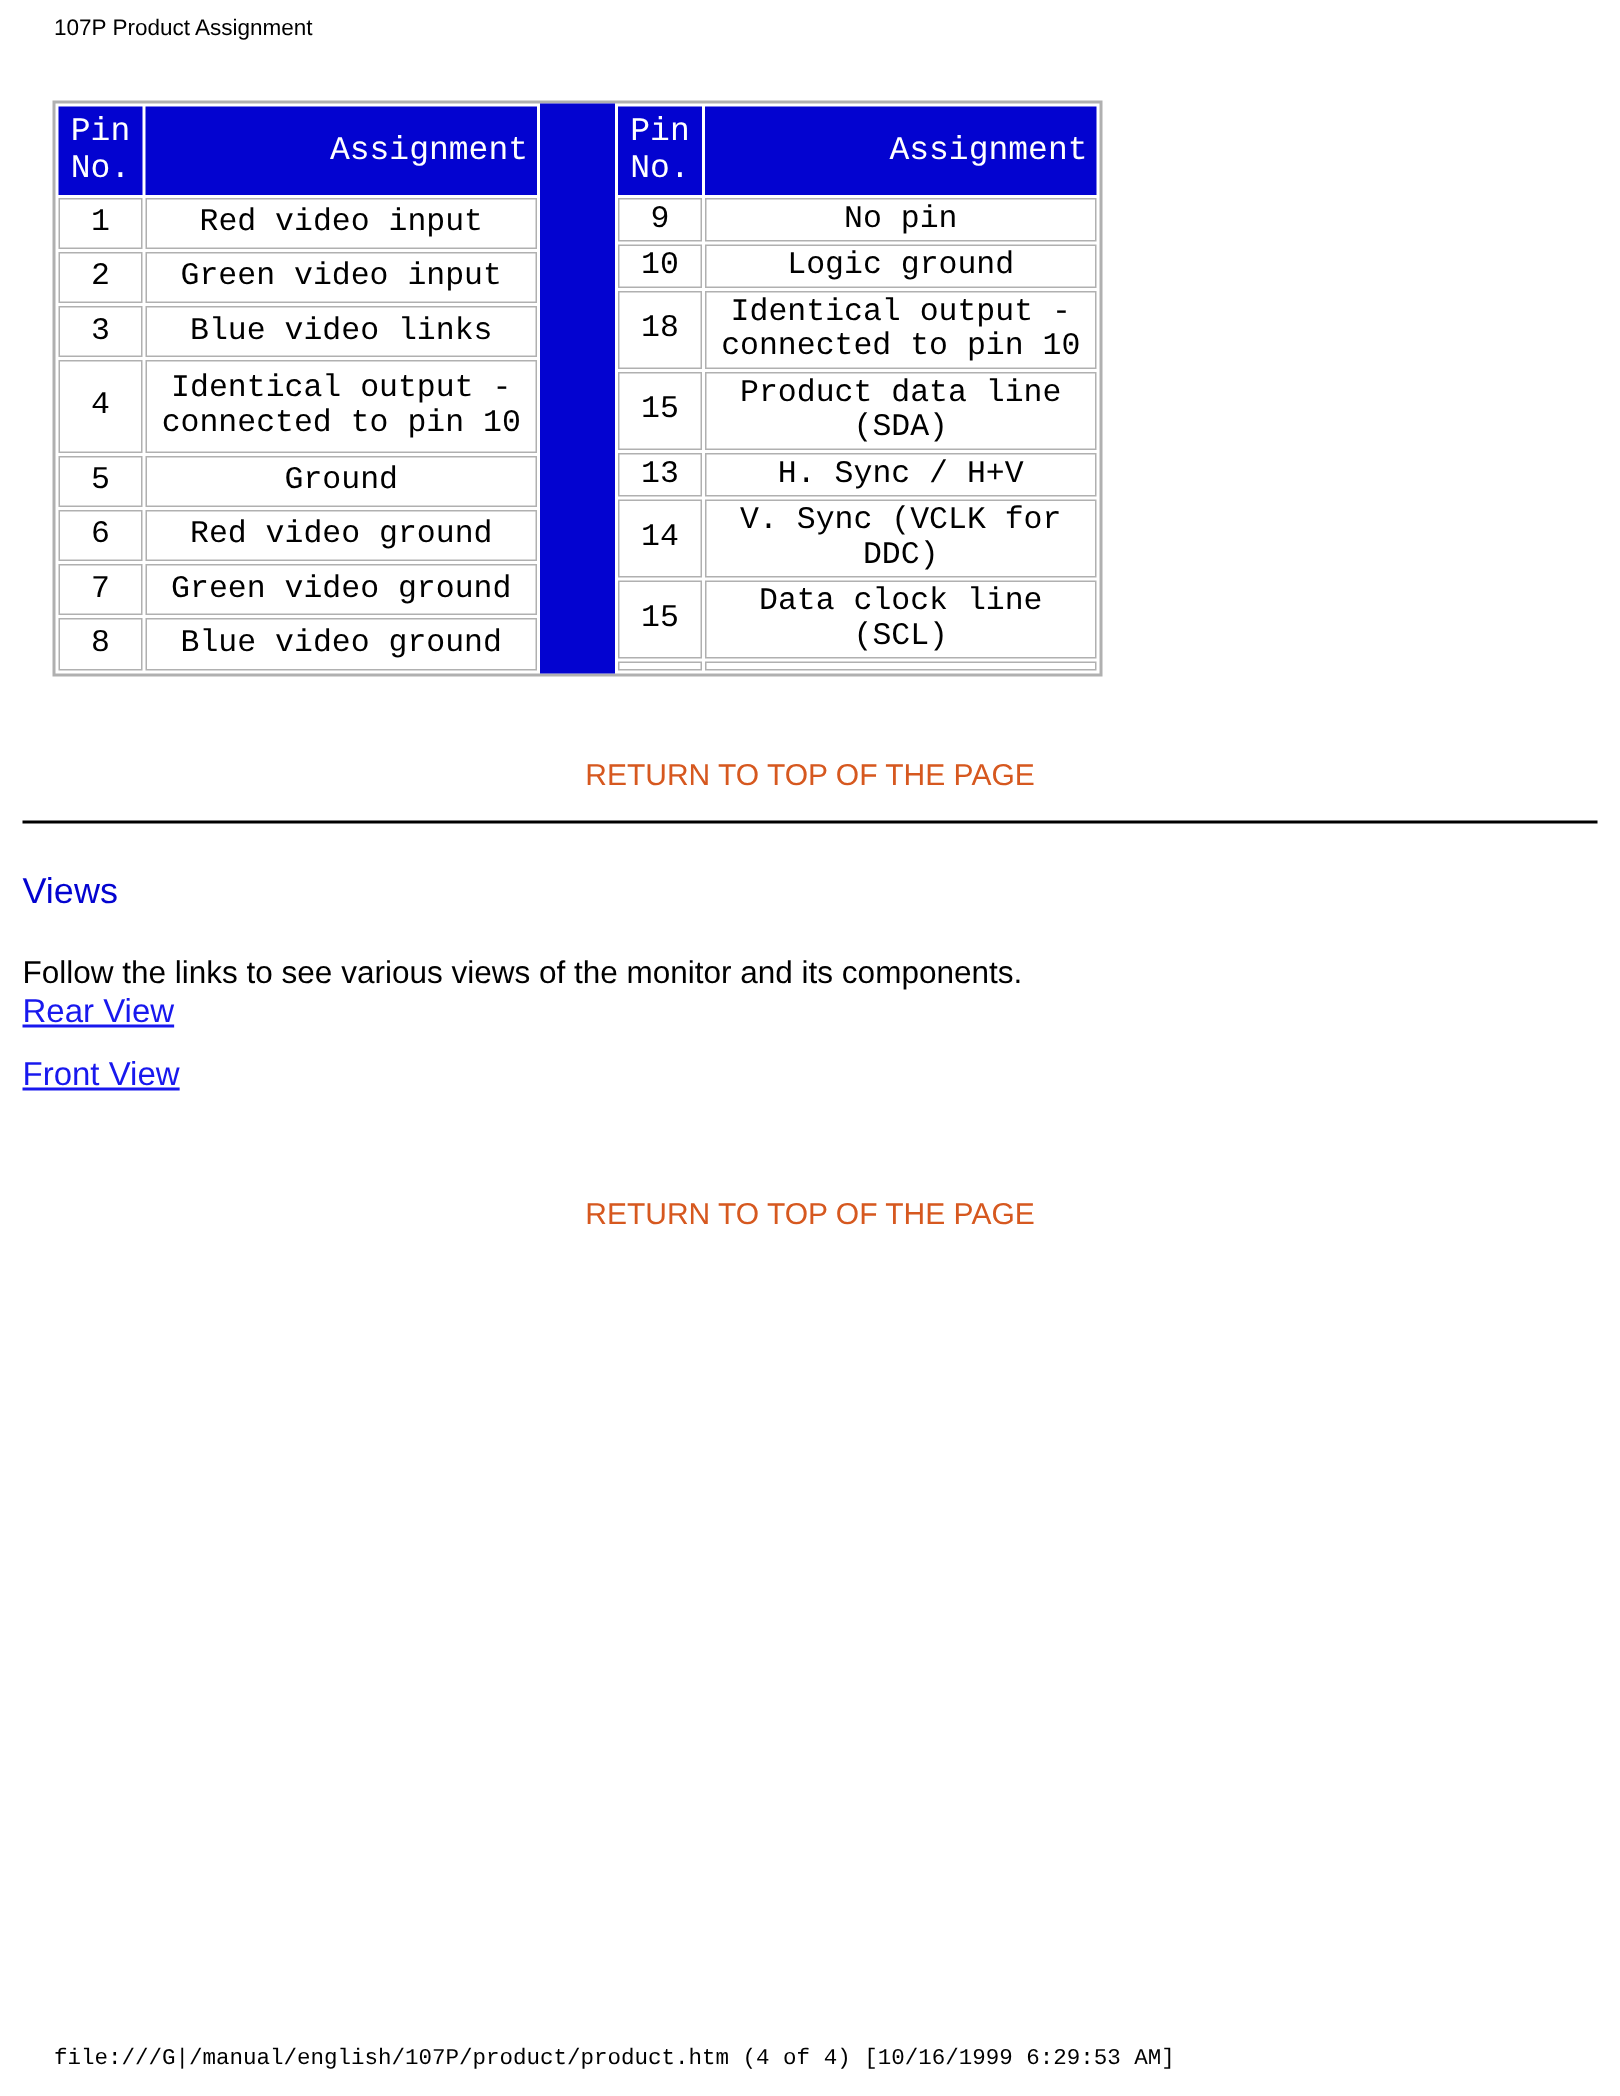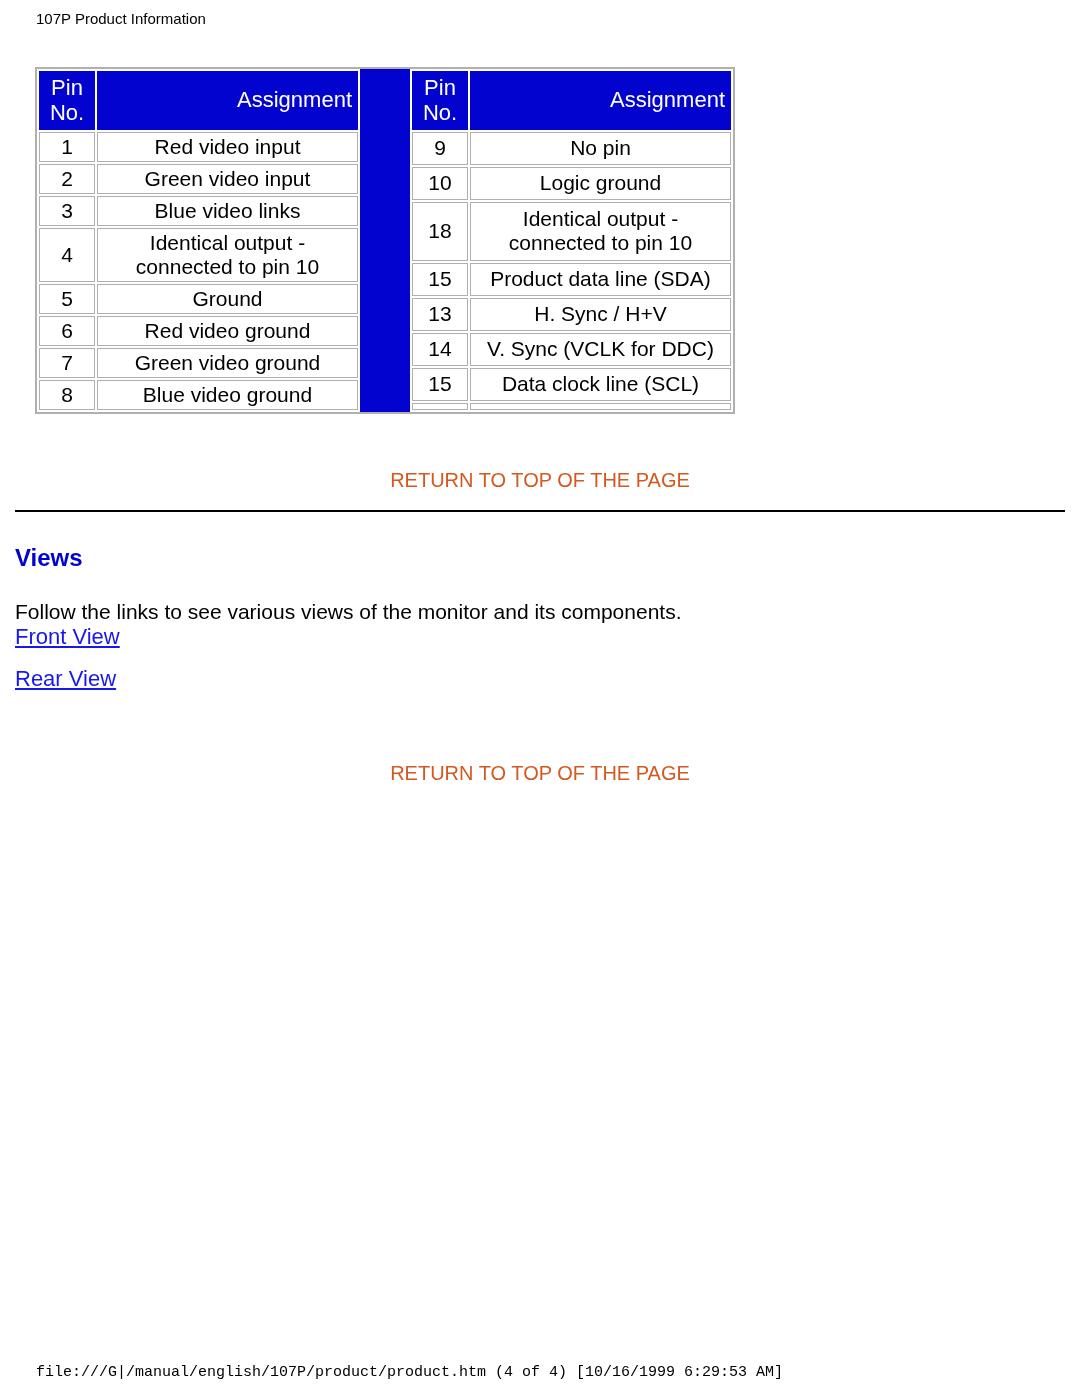--- a/index.html
+++ b/index.html
@@ -20,20 +20,21 @@
       color: #000;
     }
     .content {
       padding: 0 15px;
     }
     .tables-container {
       display: flex;
       margin: 40px 0 0 20px;
       border: 2px solid #b0b0b0;
       width: 700px;
+      font-family: Liberation Mono, monospace;
     }
     .pin-table {
       border-collapse: separate;
       border-spacing: 2px;
       width: 325px;
     }
     .pin-table th {
       background: #0303d0;
       color: #ffffff;
       font-weight: normal;
@@ -73,21 +74,21 @@
       text-decoration: none;
     }
     hr.divider {
       border: none;
       border-top: 2px solid #000;
       margin: 0 0 32px 0;
     }
     .section-title {
       color: #0303d0;
       font-size: 24px;
-      font-weight: bold;
+      font-weight: normal;
       margin-bottom: 28px;
     }
     .section-text {
       font-size: 21px;
     }
     .view-link {
       display: block;
       color: #1818ee;
       font-size: 22px;
       text-decoration: underline;
@@ -107,21 +108,21 @@
       bottom: 16px;
       left: 36px;
       font-size: 15px;
       color: #000;
       font-family: Liberation Mono, monospace;
     }
   </style>
 </head>
 <body>
 
-<div class="header-title">107P Product Information</div>
+<div class="header-title">107P Product Assignment</div>
 
 <div class="content">
 
   <div class="tables-container">
     <table class="pin-table">
       <thead>
         <tr>
           <th class="pin-no-header">Pin No.</th>
           <th>Assignment</th>
         </tr>
@@ -210,22 +211,22 @@
 
   <div class="return-link">
     <a href="#">RETURN TO TOP OF THE PAGE</a>
   </div>
 
   <hr class="divider">
 
   <div class="section-title">Views</div>
   <div class="section-text">Follow the links to see various views of the monitor and its components.</div>
 
+  <a href="#" class="view-link">Rear View</a>
   <a href="#" class="view-link">Front View</a>
-  <a href="#" class="view-link">Rear View</a>
 
   <div class="return-link-2">
     <a href="#">RETURN TO TOP OF THE PAGE</a>
   </div>
 
 </div>
 
 <div class="footer">file:///G|/manual/english/107P/product/product.htm (4 of 4) [10/16/1999 6:29:53 AM]</div>
 
 </body></html>

